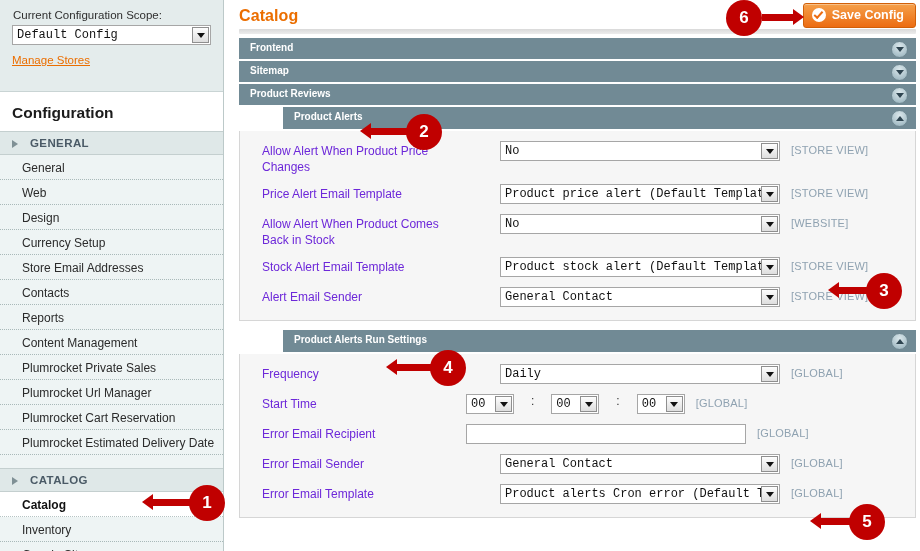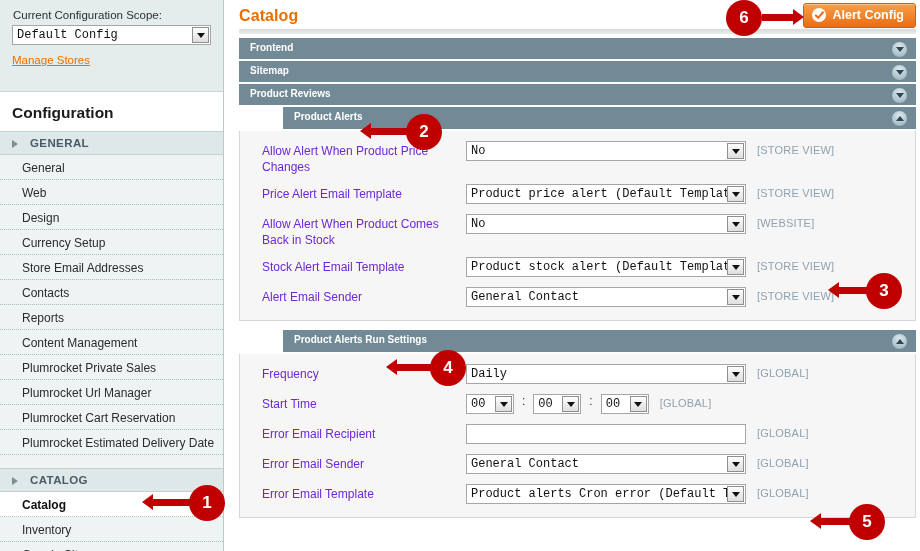--- a/index.html
+++ b/index.html
@@ -210,26 +210,26 @@
     padding-top: 2px;
   }
   .f-ctl { flex: 0 0 auto; }
   .f-scope {
     font-size: 11px; color: #8fa2b1;
     padding-top: 3px;
     margin-left: 11px;
     white-space: nowrap;
     letter-spacing: .2px;
   }
-  .ctl-select { width: 280px; }
+  .ctl-select { width: 280px; margin-left: 34px; }
   .ctl-text {
     width: 280px; height: 20px;
     background: #fff; border: 1px solid #a6a6a6;
   }
-  .time-row { display: flex; gap: 7px; }
+  .time-row { display: flex; gap: 16px; }
   .time-sel { width: 48px; }
   .colon { font-size: 12px; color: #333; padding: 0 1px; }
 
   
   .ann { position: absolute; z-index: 40; }
   .badge {
     position: absolute;
     width: 36px; height: 36px;
     border-radius: 50%;
     background: #c00000;
@@ -307,21 +307,21 @@
     <div class="nav-item">Inventory</div>
     <div class="nav-item">Google Sitemap</div>
   </div>
 
   <div id="content">
 
     <div class="page-head">
       <div class="page-title">Catalog</div>
       <div class="save-btn">
         <span class="check-ico"></span>
-        <span>Alert Config</span>
+        <span>Save Config</span>
       </div>
       <div class="head-rule"></div>
     </div>
 
     <div class="sections">
 
       <div class="sec-head">
         <span>Frontend</span>
         <span class="toggle-ico down">
             <i></i>

